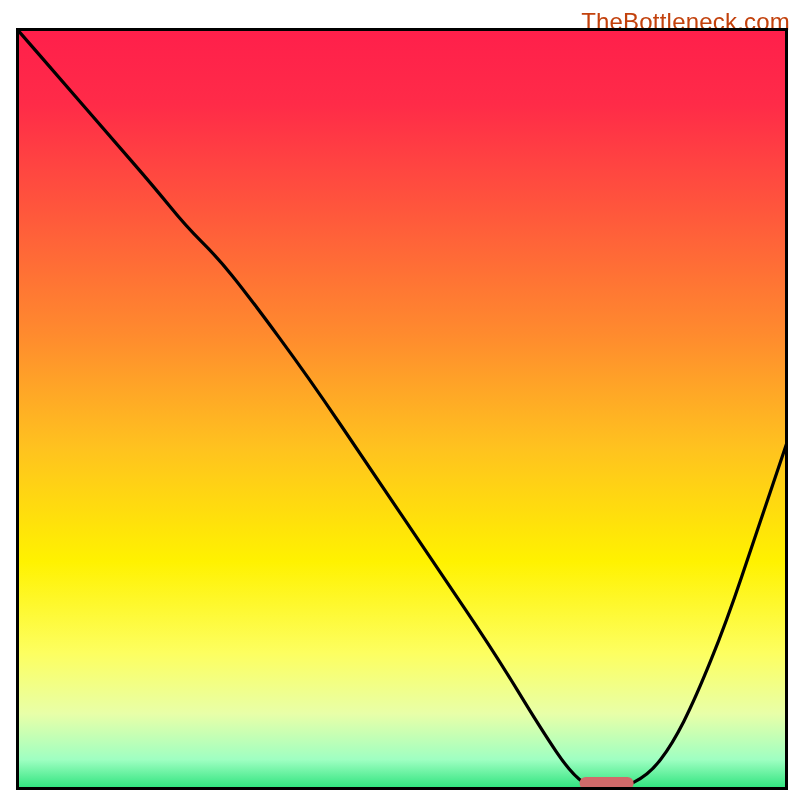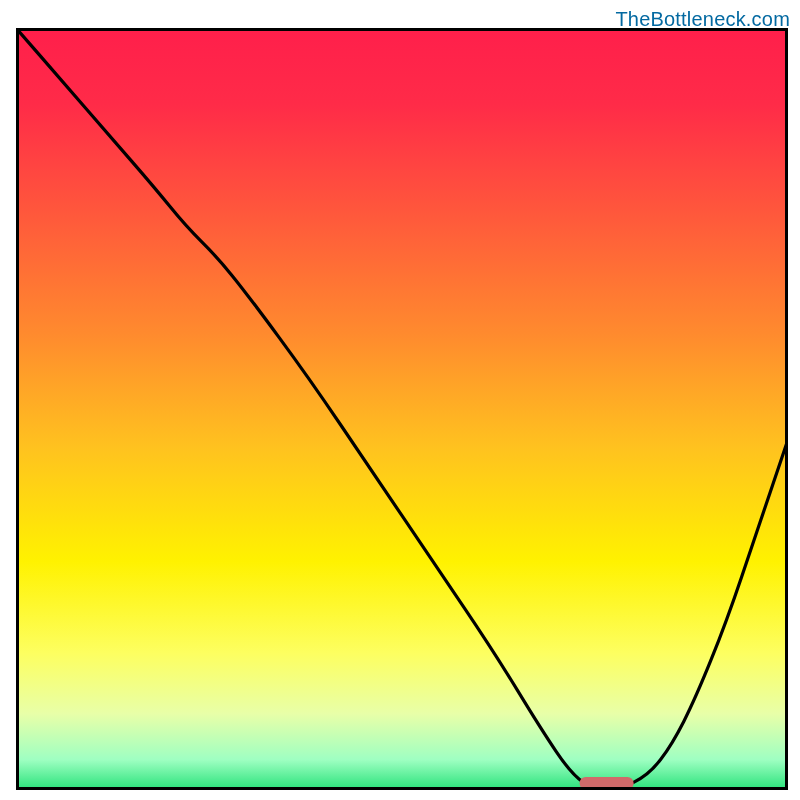--- a/index.html
+++ b/index.html
@@ -14,22 +14,22 @@
   .frame {
     position: relative;
     width: 800px;
     height: 800px;
     box-sizing: border-box;
   }
   .watermark {
     position: absolute;
     top: 8px;
     right: 10px;
-    color: #0369a1;
-    font-size: 20px;
+    color: #c2410c;
+    font-size: 24px;
     font-weight: 400;
     letter-spacing: 0.2px;
     user-select: none;
   }
   .plot-wrap {
     position: absolute;
     left: 16px;
     top: 28px;
     width: 772px;
     height: 762px;

